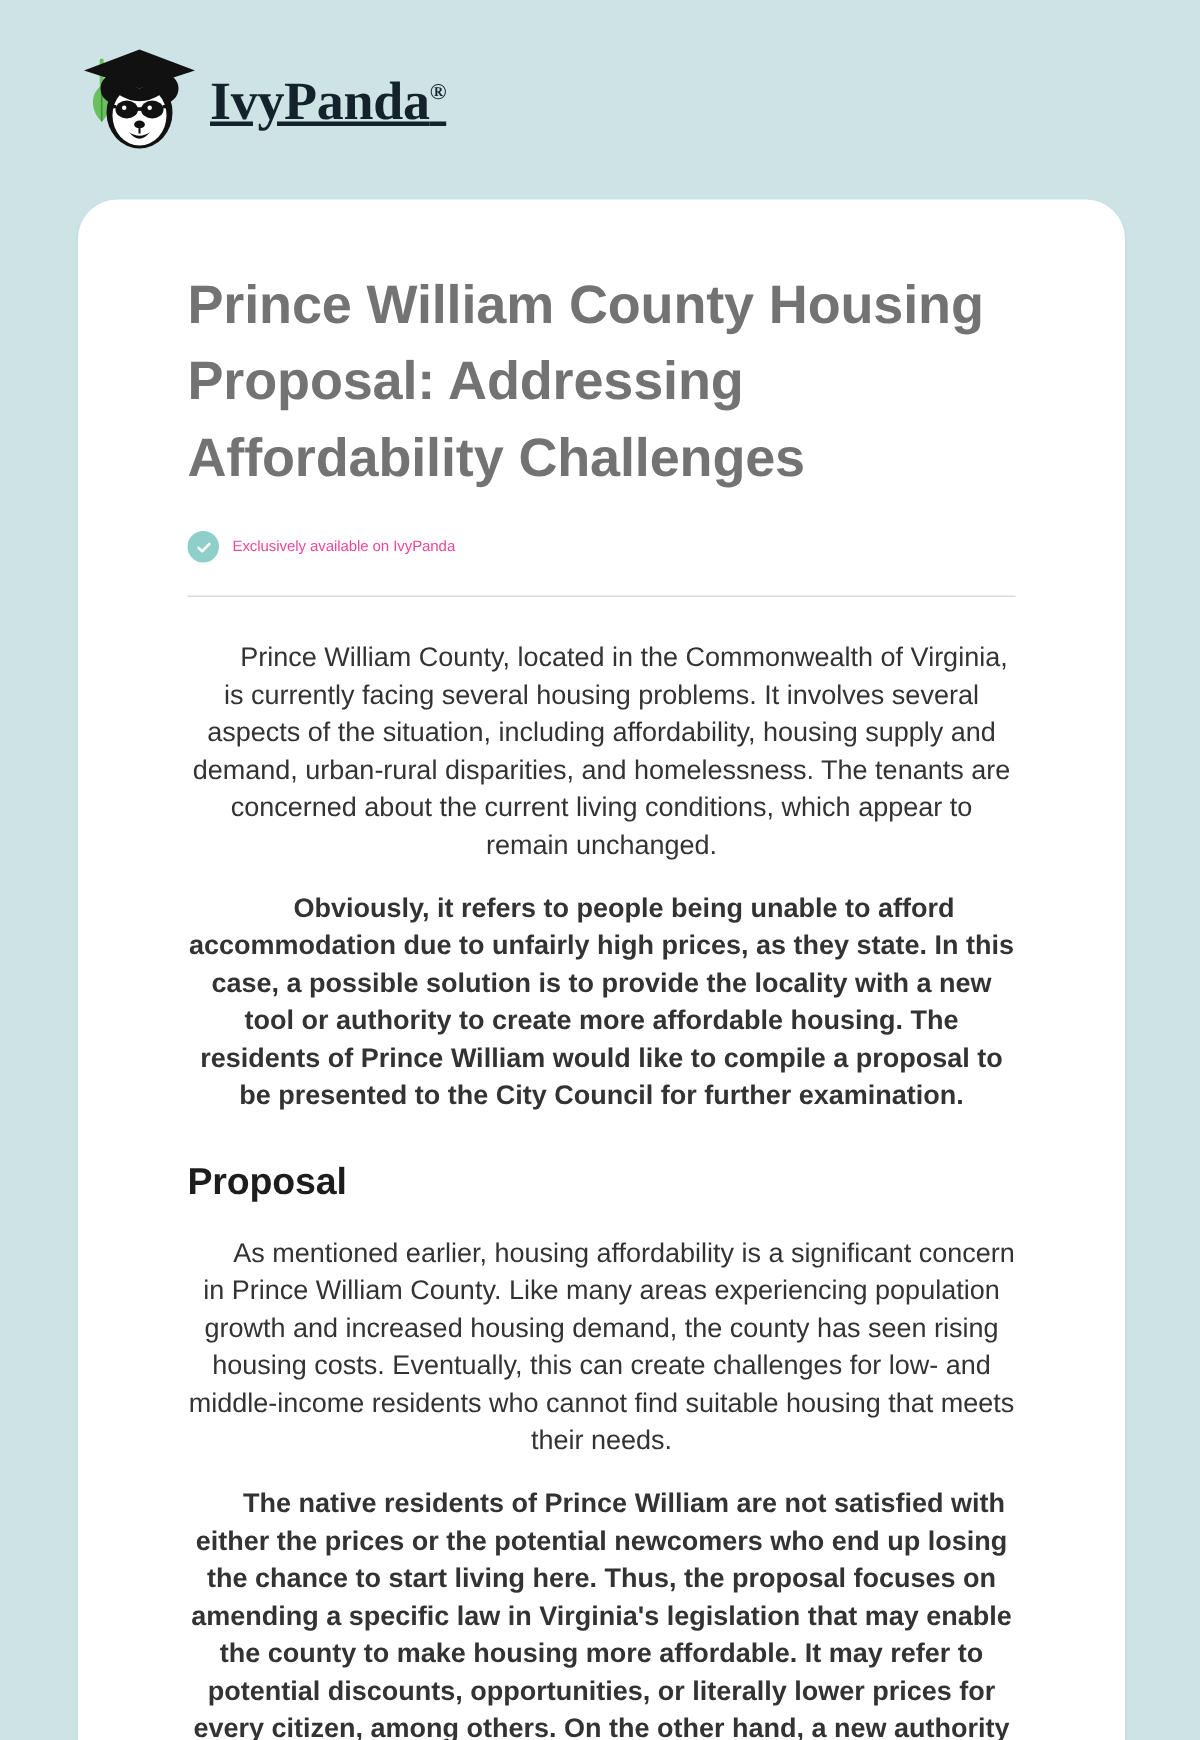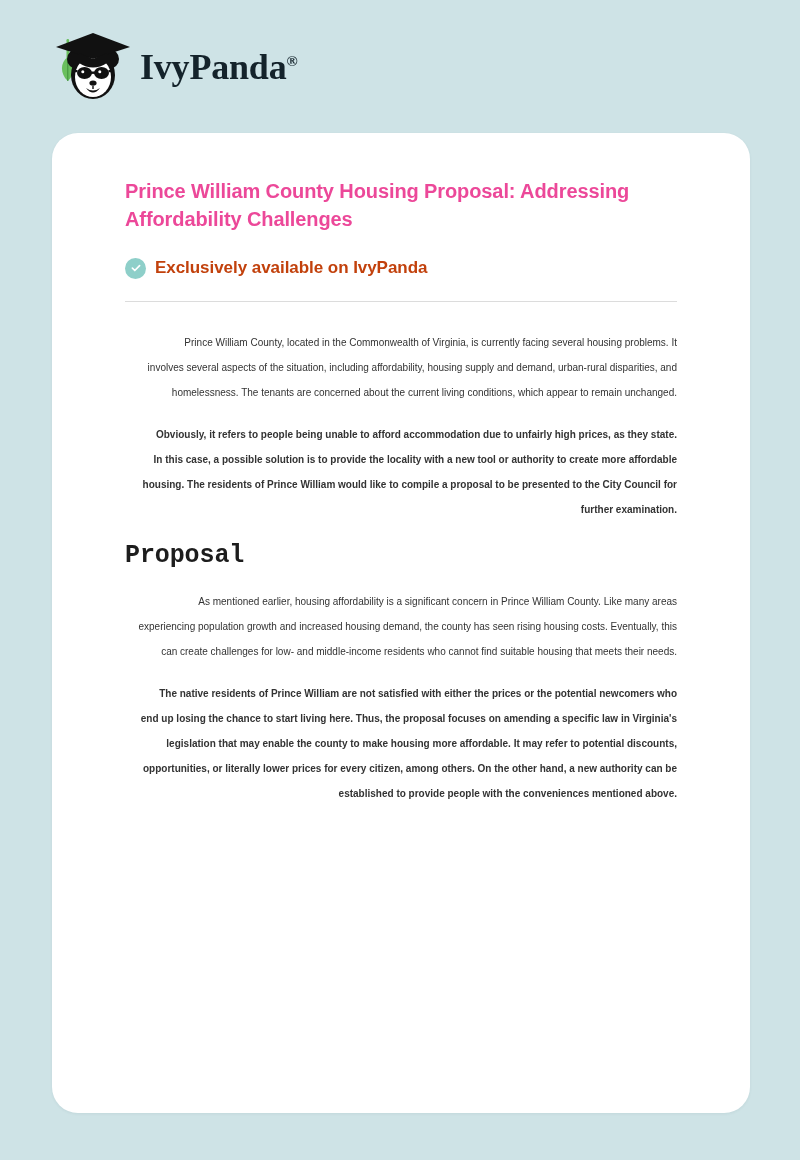--- a/index.html
+++ b/index.html
@@ -47,43 +47,44 @@
     margin-bottom: 2px;
   }
   .wordmark {
     font-family: "Liberation Serif", serif;
     font-size: 36px;
     font-weight: 700;
     color: #14232b;
     line-height: 1;
     position: relative;
     letter-spacing: -0.2px;
+    text-decoration: underline;
   }
   .wordmark .reg {
     font-size: 15px;
     vertical-align: super;
     font-weight: 700;
   }
 
   
   .doc-card {
     position: relative;
     margin: 0 52px;
     width: 698px;
     min-height: 980px;
     background: #ffffff;
     border-radius: 26px;
     padding: 44px 73px 40px 73px;
     box-shadow: 0 1px 3px rgba(40,70,80,0.07);
   }
 
   .doc-title {
-    font-size: 20px;
-    font-weight: 700;
-    color: #ec4899;
+    font-size: 36px;
+    font-weight: 700;
+    color: #737373;
     line-height: 1.42;
     margin: 0 0 24px 0;
     letter-spacing: -0.1px;
     max-width: 575px;
   }
 
   .exclusive-badge {
     display: flex;
     align-items: center;
     gap: 9px;
@@ -94,50 +95,50 @@
     height: 21px;
     border-radius: 50%;
     background: #8ecfc9;
     display: flex;
     align-items: center;
     justify-content: center;
     flex: 0 0 auto;
   }
   .check-circle svg { display: block; }
   .exclusive-text {
-    font-size: 17px;
-    font-weight: 700;
-    color: #c2410c;
+    font-size: 10px;
+    font-weight: 400;
+    color: #ec4899;
     letter-spacing: -0.05px;
   }
 
   .divider {
     height: 1px;
     background: #dcdcdc;
     border: 0;
     margin: 0 0 28px 0;
   }
 
   .section-heading {
     font-size: 25px;
     font-weight: 700;
     color: #1d1d1d;
     margin: 0 0 18px 0;
     line-height: 1.25;
     letter-spacing: -0.1px;
   }
-  .section-heading.spaced { margin-top: 18px; font-family: Liberation Mono, monospace; }
+  .section-heading.spaced { margin-top: 30px; }
 
   .para {
-    font-size: 10px;
+    font-size: 18px;
     line-height: 25px;
     color: #333333;
     margin: 0 0 17px 0;
     text-indent: 30px;
-    text-align: right;
+    text-align: center;
   }
   .para:last-child { margin-bottom: 0; font-weight: bold; }
 </style>
 </head>
 <body>
 
 <header class="page-header">
   <div class="brand-row">
     <span class="logo-lockup">
       <span>

